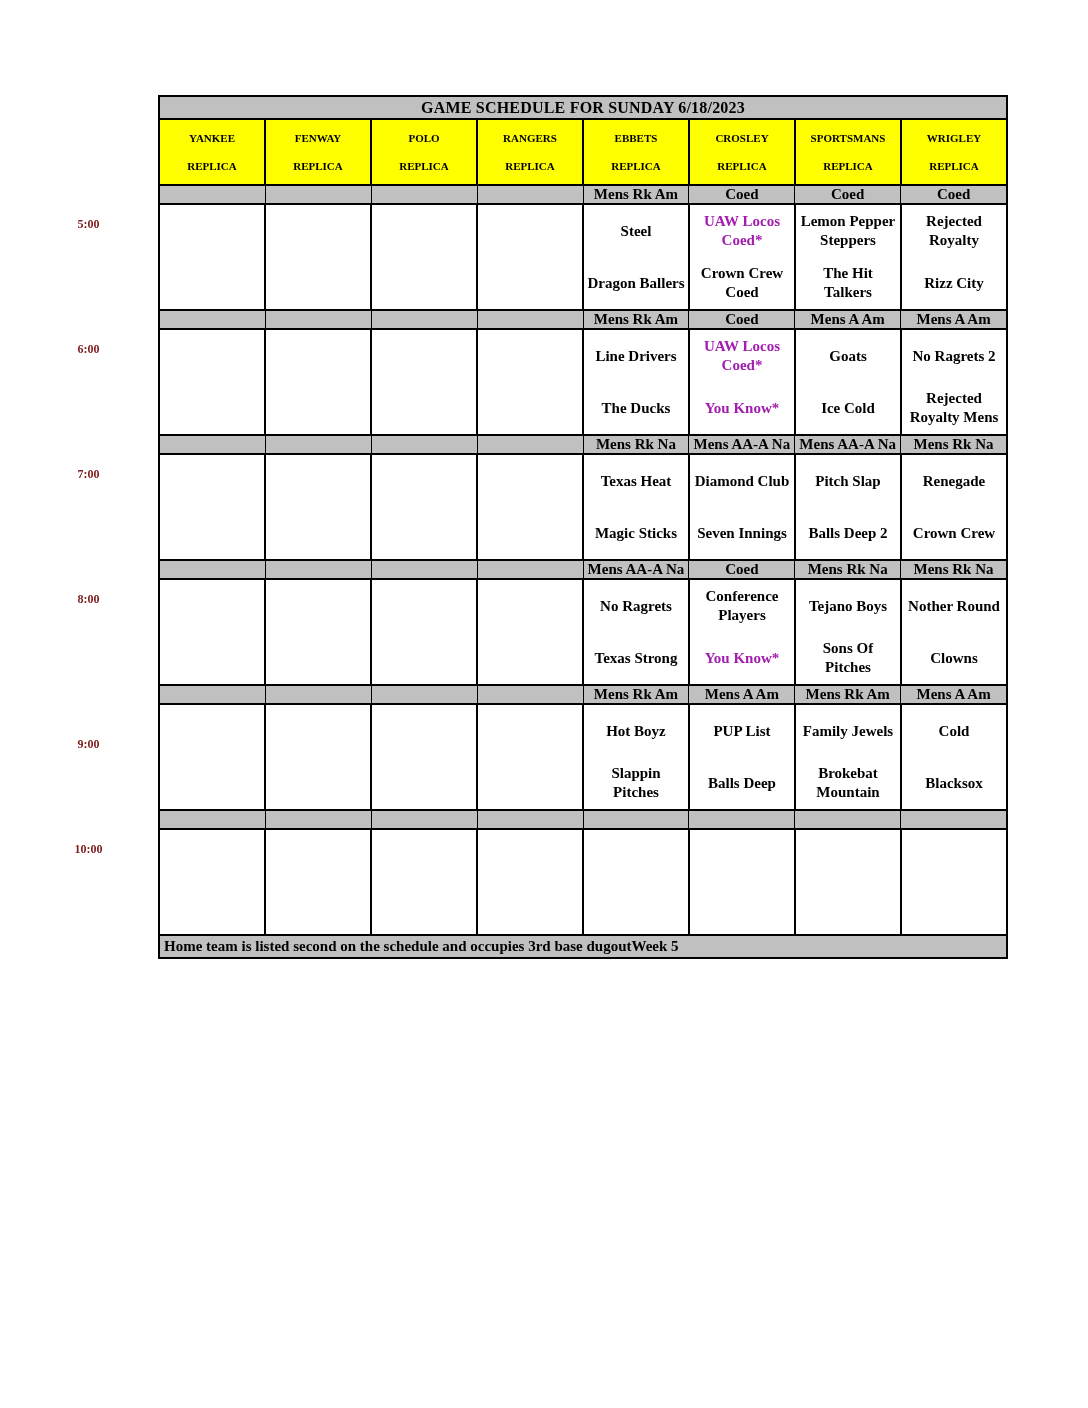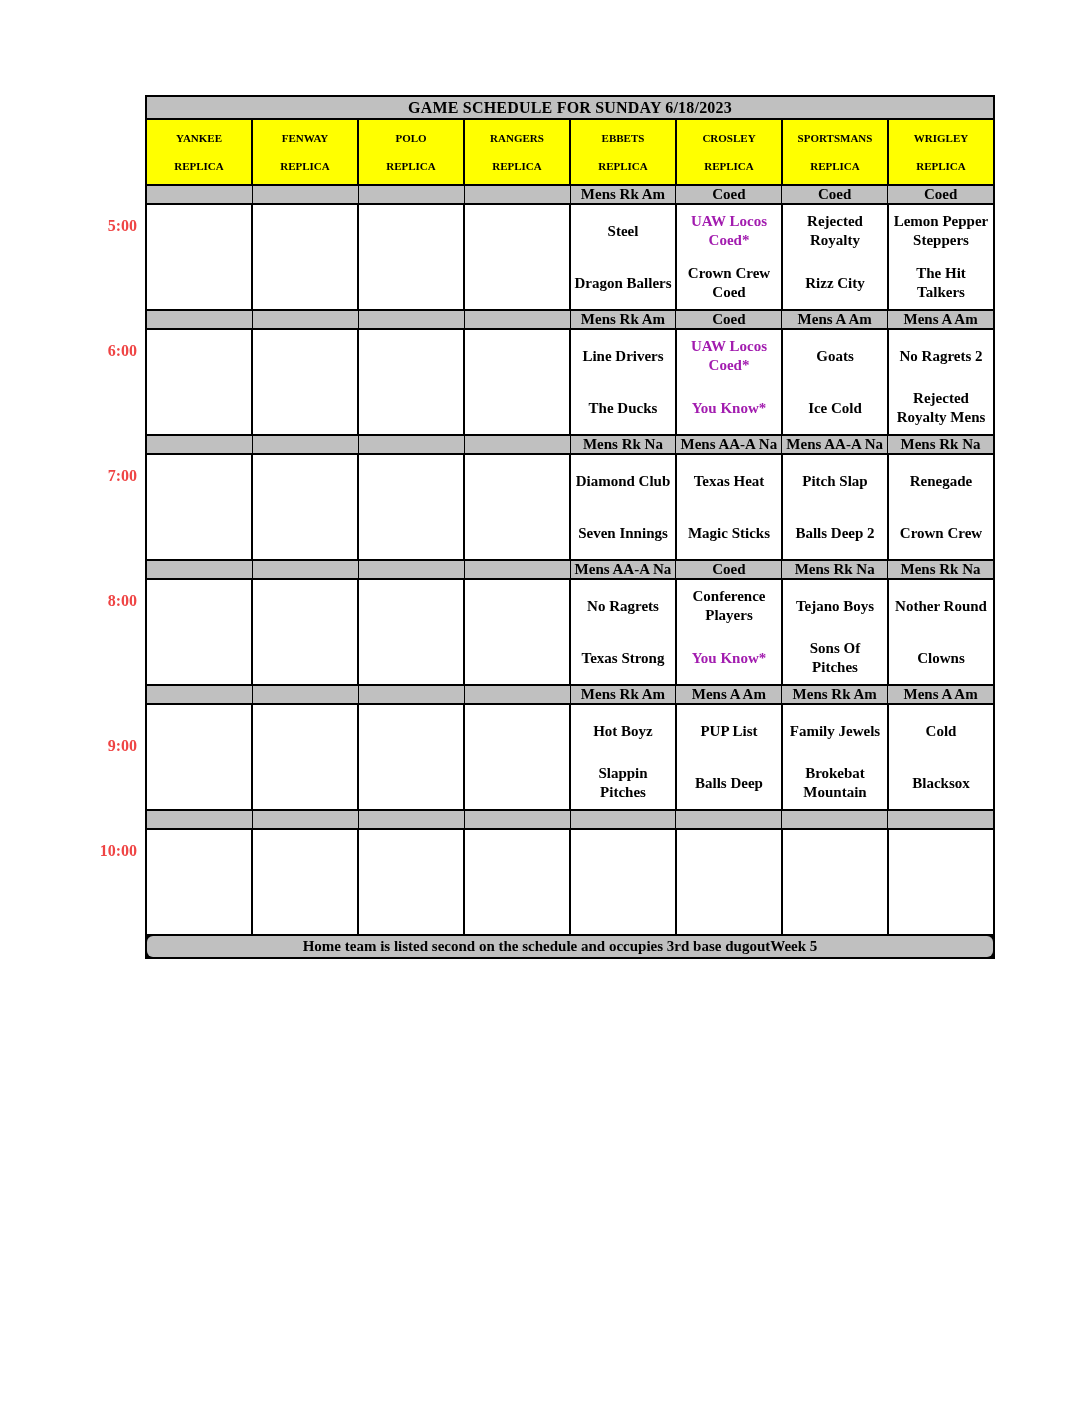--- a/index.html
+++ b/index.html
@@ -1,24 +1,24 @@
 <!DOCTYPE html>
 <html><head>
 <meta charset="utf-8">
 <style>
   * { margin:0; padding:0; box-sizing:border-box; }
   body { background:#ffffff; font-family:"Liberation Serif", serif; }
   .canvas {
     position:relative; width:1088px; height:1408px; background:#ffffff; overflow:hidden;
   }
   .time-label {
-    position:absolute; left:40px; width:97px; text-align:right;
-    font-weight:bold; font-size:16px; color:#ef4444;
-  }
-  .sched-wrap { position:absolute; left:145px; top:95px; width:690px; }
+    position:absolute; left:40px; width:97px; text-align:center;
+    font-weight:bold; font-size:12px; color:#7f1d1d;
+  }
+  .sched-wrap { position:absolute; left:158px; top:95px; width:690px; }
   .sched {
     display:grid;
     grid-template-columns:repeat(8, 1fr);
     grid-template-rows:21px 64px repeat(6, 17px 104px) 21px;
     gap:2px; background:#000; border:2px solid #000; width:850px;
   }
   .span8 { grid-column:1 / -1; }
   .title-bar {
     background:#c0c0c0; display:flex; align-items:center; justify-content:center;
     font-weight:bold; font-size:16px; letter-spacing:0.2px;
@@ -36,22 +36,22 @@
   }
   .division-cell:last-child { border-right:none; }
   .game-cell { background:#ffffff; display:flex; flex-direction:column; }
   .team {
     flex:1 1 50%; display:flex; align-items:center; justify-content:center;
     text-align:center; font-weight:bold; font-size:15px; line-height:1.25;
     padding:0 3px;
   }
   .team.red { color:#a21caf; }
   .footer-bar {
-    background:#c0c0c0; display:flex; align-items:center; justify-content:center;
-    font-weight:bold; font-size:15px; padding:0 24px 0 4px;border-radius:6px;
+    background:#c0c0c0; display:flex; align-items:center; justify-content:flex-start;
+    font-weight:bold; font-size:15px; padding:0 24px 0 4px;
   }
 </style>
 </head>
 <body>
 
 <div class="canvas">
   <div id="time-gutter">
       <div class="time-label" style="top: 217px;">5:00</div>
       <div class="time-label" style="top: 342px;">6:00</div>
       <div class="time-label" style="top: 467px;">7:00</div>
@@ -123,26 +123,26 @@
         </div>
         <div class="game-cell">
           <div class="team">Steel</div>
           <div class="team">Dragon Ballers</div>
         </div>
         <div class="game-cell">
           <div class="team red">UAW Locos Coed*</div>
           <div class="team">Crown Crew Coed</div>
         </div>
         <div class="game-cell">
+          <div class="team">Lemon Pepper Steppers</div>
+          <div class="team">The Hit Talkers</div>
+        </div>
+        <div class="game-cell">
           <div class="team">Rejected Royalty</div>
           <div class="team">Rizz City</div>
-        </div>
-        <div class="game-cell">
-          <div class="team">Lemon Pepper Steppers</div>
-          <div class="team">The Hit Talkers</div>
         </div>
         <div class="division-band span8">
           <div class="division-cell"></div>
           <div class="division-cell"></div>
           <div class="division-cell"></div>
           <div class="division-cell"></div>
           <div class="division-cell">Mens Rk Am</div>
           <div class="division-cell">Coed</div>
           <div class="division-cell">Mens A Am</div>
           <div class="division-cell">Mens A Am</div>
@@ -199,26 +199,26 @@
         </div>
         <div class="game-cell">
           <div class="team"></div>
           <div class="team"></div>
         </div>
         <div class="game-cell">
           <div class="team"></div>
           <div class="team"></div>
         </div>
         <div class="game-cell">
+          <div class="team">Texas Heat</div>
+          <div class="team">Magic Sticks</div>
+        </div>
+        <div class="game-cell">
           <div class="team">Diamond Club</div>
           <div class="team">Seven Innings</div>
-        </div>
-        <div class="game-cell">
-          <div class="team">Texas Heat</div>
-          <div class="team">Magic Sticks</div>
         </div>
         <div class="game-cell">
           <div class="team">Pitch Slap</div>
           <div class="team">Balls Deep 2</div>
         </div>
         <div class="game-cell">
           <div class="team">Renegade</div>
           <div class="team">Crown Crew</div>
         </div>
         <div class="division-band span8">

